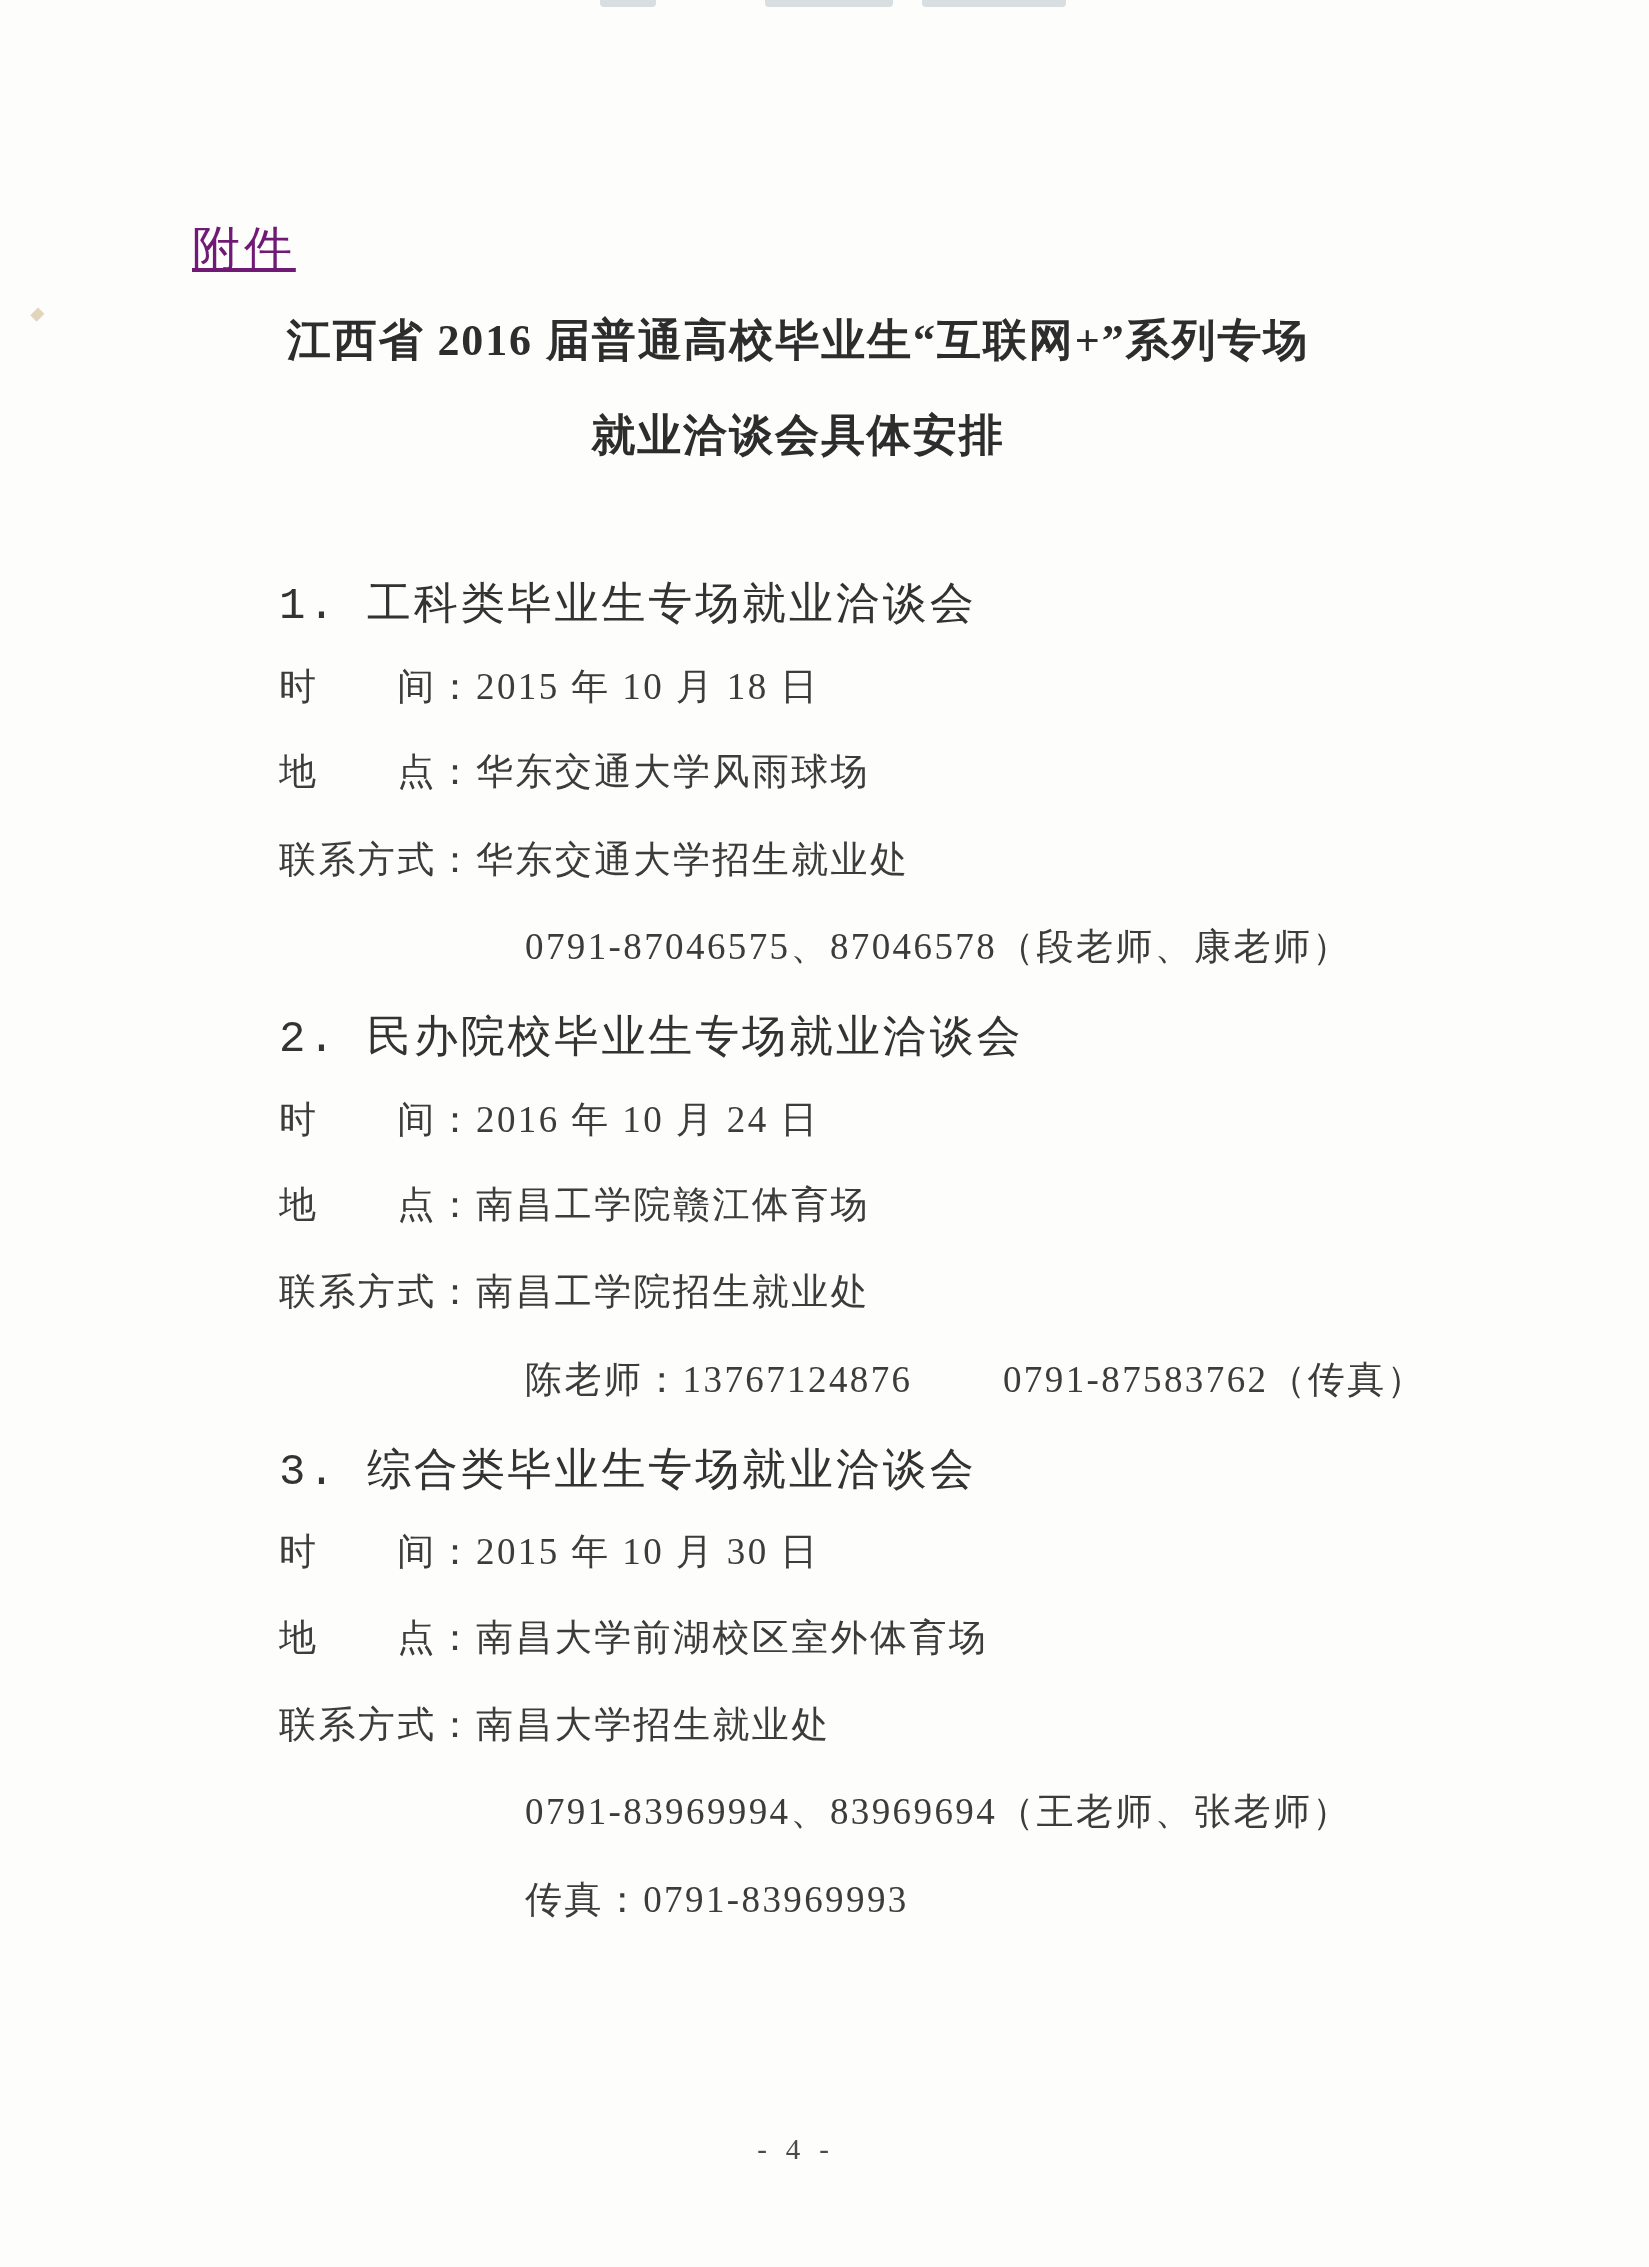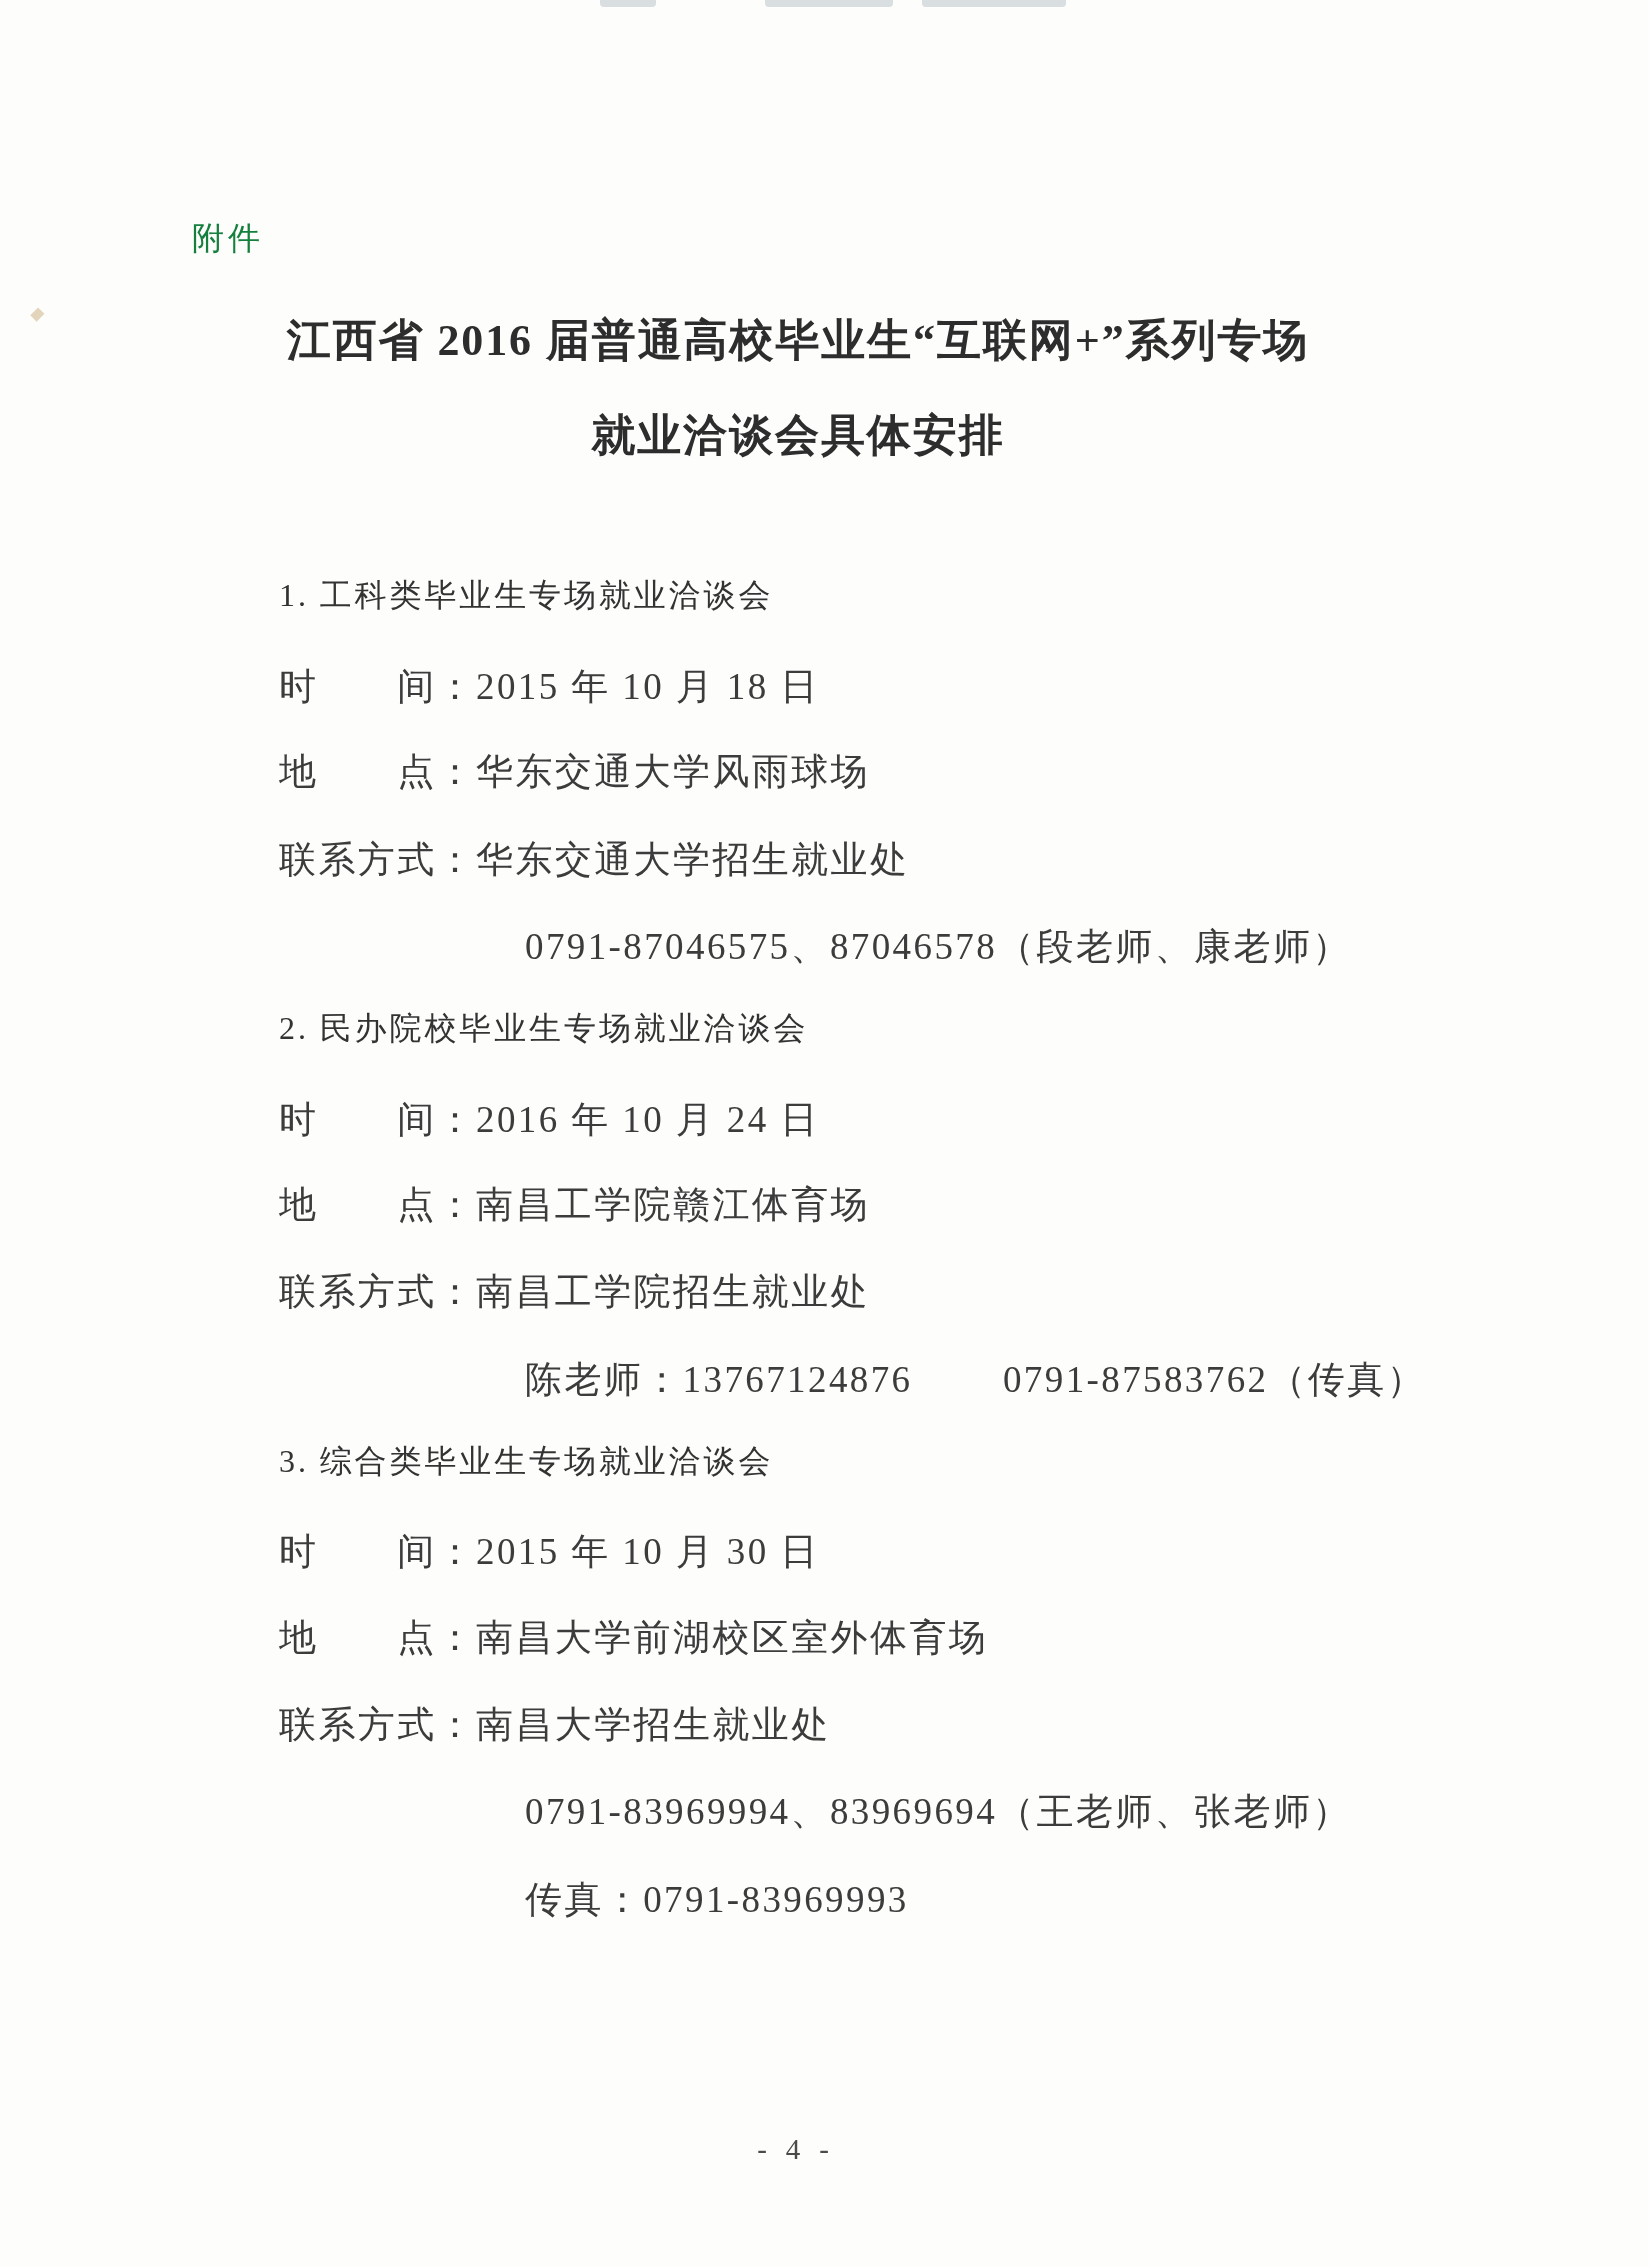--- a/index.html
+++ b/index.html
@@ -28,23 +28,24 @@
     position: absolute;
     left: 33px; top: 309px;
     width: 8.7px; height: 10.7px;
     background: #d9c7a6;
     transform: rotate(45deg);
     opacity: 0.75;
   }
   .attachment-label {
     position: absolute;
     left: 192px; top: 217px;
-    font-size: 32px;
+    font-size: 48px;
     letter-spacing: 3.9px;
-    color: #15803d;
+    color: #701a75;
+    text-decoration: underline;
   }
   .doc-title {
     position: absolute;
     left: 0; top: 311px;
     width: 1650px;
     text-align: center;
     font-size: 44px;
     font-weight: bold;
     letter-spacing: 1.9px;
     color: #2d2d2d;
@@ -53,23 +54,24 @@
   .doc-title.line2 { top: 406px; }
   .line {
     position: absolute;
     left: 279px;
     font-size: 37px;
     letter-spacing: 2.4px;
     white-space: nowrap;
     color: #3c3c3c;
   }
   .line.heading {
-    font-size: 32px;
+    font-size: 44px;
     letter-spacing: 2.9px;
     color: #333333;
+    font-family: Liberation Mono, monospace;
   }
   .line.indent { left: 495px; margin-left: 30px; }
   .page-number {
     position: absolute;
     left: 0; top: 2133px;
     width: 1650px;
     text-align: center;
     font-size: 29px;
     letter-spacing: 5.8px;
     color: #4a4a4a;

